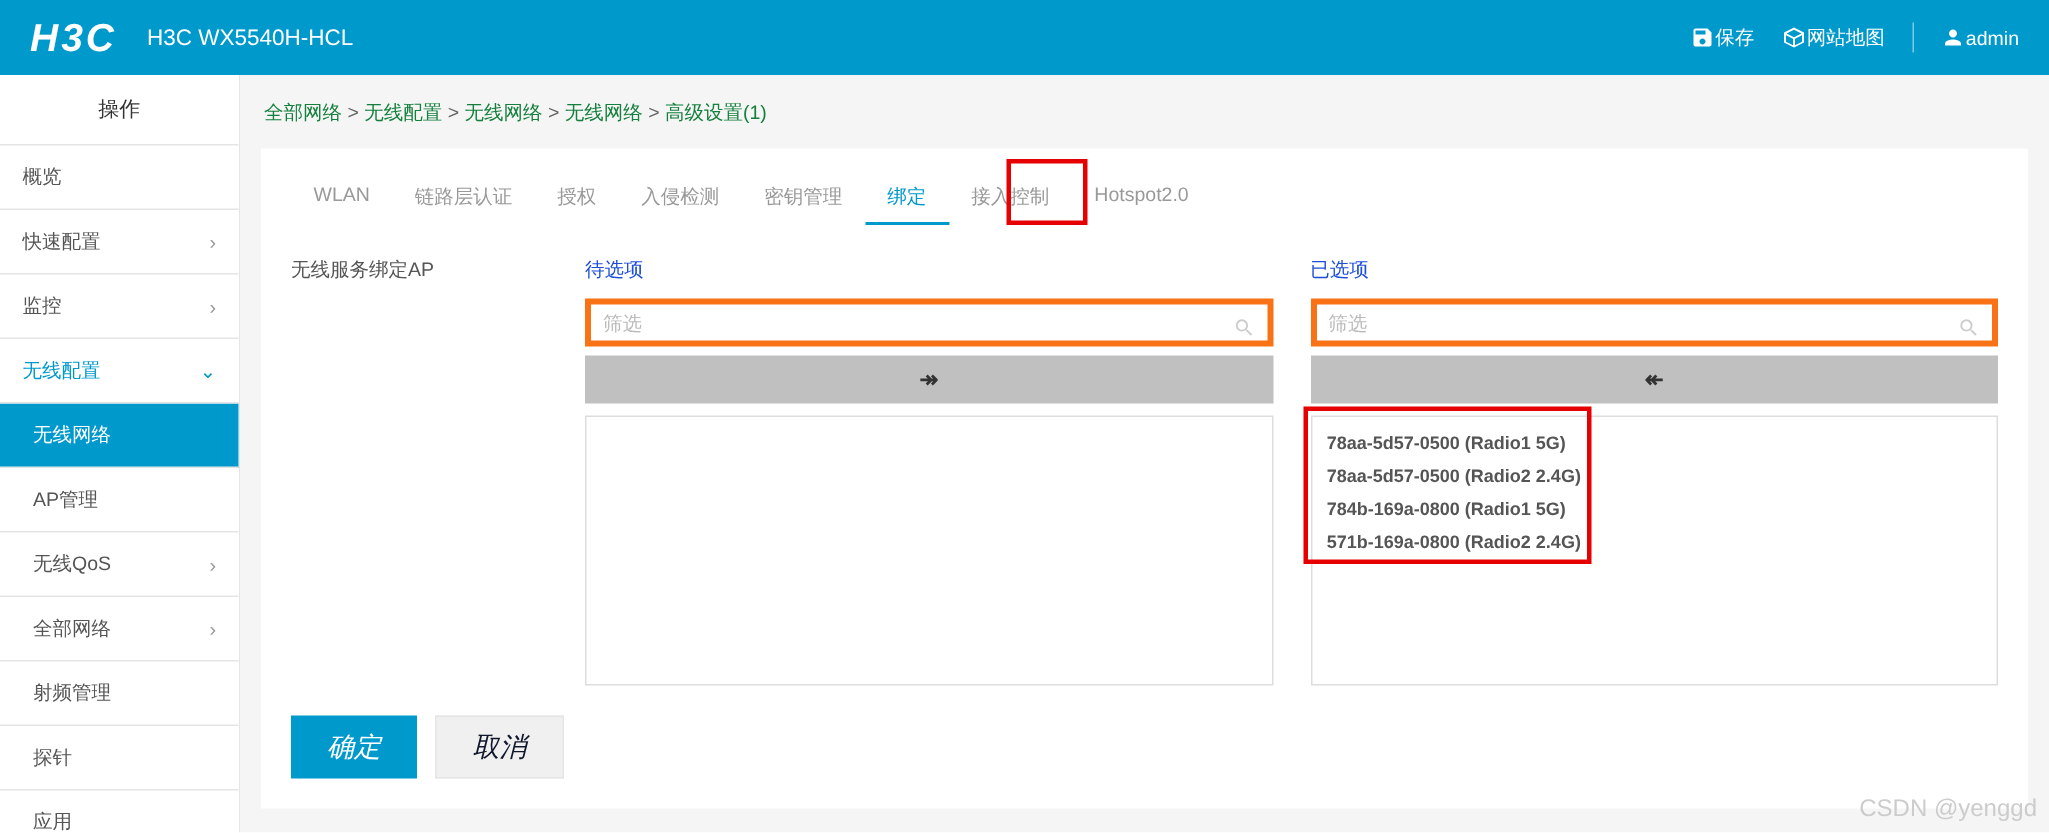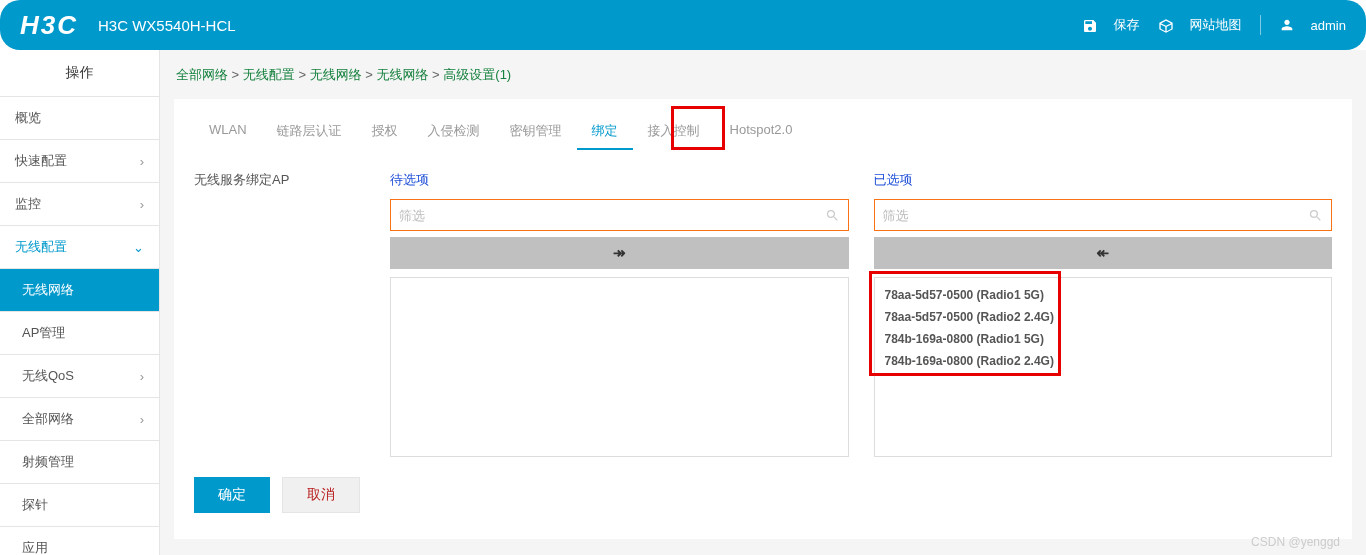--- a/index.html
+++ b/index.html
@@ -1,22 +1,22 @@
 <!DOCTYPE html>
 <html><head>
   <meta charset="utf-8">
   <style>
     * { box-sizing: border-box; margin: 0; padding: 0; }
     body { font-family: "Microsoft YaHei", Arial, sans-serif; font-size: 13px; color: #555; background: #fff; width: 1366px; height: 555px; overflow: hidden; position: relative; }
     
-    .header { background: #0099cc; height: 50px; display: flex; align-items: center; padding: 0 20px; color: #fff; border-radius: 20px; }
+    .header { background: #0099cc; height: 50px; display: flex; align-items: center; padding: 0 20px; color: #fff; }
     .logo { font-size: 26px; font-weight: bold; letter-spacing: 2px; font-style: italic; margin-right: 20px; }
     .product-name { font-size: 15px; font-weight: 500; }
     .header-right { margin-left: auto; display: flex; align-items: center; gap: 18px; font-size: 13px; }
-    .header-item { display: flex; align-items: flex-end; gap: 16px; cursor: pointer; }
+    .header-item { display: flex; align-items: center; gap: 1px; cursor: pointer; }
     .header-item svg { width: 16px; height: 16px; fill: #fff; }
     .divider { width: 1px; height: 20px; background: rgba(255,255,255,0.5); }
     
     .container { display: flex; height: calc(100% - 50px); }
     
     .sidebar { width: 160px; background: #fff; border-right: 1px solid #e5e5e5; overflow-y: auto; }
     .sidebar-header { text-align: center; padding: 14px 0; font-size: 14px; border-bottom: 1px solid #e5e5e5; font-weight: 500; color:#333;}
     .sidebar-item { padding: 12px 15px; border-bottom: 1px solid #e5e5e5; cursor: pointer; position: relative; display: flex; align-items: center; justify-content: space-between; color: #555; }
     .sidebar-item.active-parent { color: #0099cc; }
     .sidebar-sub { padding: 12px 15px 12px 22px; border-bottom: 1px solid #e5e5e5; cursor: pointer; color: #555; display:flex; justify-content: space-between; align-items:center;}
@@ -32,35 +32,35 @@
     .tabs { display: flex; gap: 0; padding: 0 20px; border-bottom: 1px solid transparent; position:relative;}
     .tab { padding: 8px 15px; cursor: pointer; color: #999; font-size: 13px; border-bottom: 2px solid transparent;}
     .tab.active { color: #0099cc; border-bottom: 2px solid #0099cc;}
     .tab-highlight-box { position: absolute; border: 3px solid #e60000; pointer-events: none; }
     
     .binding-section { display: flex; padding: 20px 20px 0 20px; gap: 16px; }
     .section-label { width: 180px; padding-top: 0; color: #555; font-size: 13px;}
     .dual-list { display: flex; gap: 25px; flex: 1; }
     .list-col { flex: 1; display: flex; flex-direction: column; }
     .list-title { font-size: 13px; margin-bottom: 10px; color: #1d4ed8;}
-    .filter-box { position: relative; border: 1px solid #f97316; height: 32px; display: flex; align-items: center; padding: 0 30px 0 8px; background:#fff;}
+    .filter-box { position: relative; border: 4px solid #f97316; height: 32px; display: flex; align-items: center; padding: 0 30px 0 8px; background:#fff;}
     .filter-box input { border: none; outline: none; width: 100%; font-size: 13px; color: #555; background: transparent;}
     .filter-box input::placeholder { color: #bbb; }
     .filter-box .search-icon { position: absolute; right: 8px; top: 8px; width: 15px; height: 15px; fill: #ccc; }
     .transfer-btn { background: #c0c0c0; height: 32px; margin-top: 6px; display: flex; align-items: center; justify-content: center; cursor: pointer; color: #333; font-size: 15px; font-weight: bold;}
     .list-box { border: 1px solid #ddd; height: 180px; margin-top: 8px; padding: 6px 0; overflow-y: auto; position: relative;}
     .list-item { padding: 4px 10px; font-size: 12px; cursor: pointer; color: #555;}
     .selected-highlight-box { position: absolute; border: 3px solid #e60000; pointer-events: none; }
     
     .actions { display: flex; gap: 12px; padding: 20px 20px; }
-    .btn { padding: 8px 24px; border: none; cursor: pointer; font-size: 14px; }
+    .btn { padding: 8px 24px; border: none; cursor: pointer; font-size: 18px; font-style: italic; }
     .btn-primary { background: #0099cc; color: #fff; }
-    .btn-default { background: #f0f0f0; color: #b91c1c; border:1px solid #e5e5e5;}
+    .btn-default { background: #f0f0f0; color: #0f172a; border:1px solid #e5e5e5;}
     
-    .watermark { position: absolute; bottom: 6px; right: 26px; font-size: 12px; color: #ccc; }
+    .watermark { position: absolute; bottom: 6px; right: 8px; font-size: 16px; color: #ccc; }
   </style>
 </head>
 <body>
 
 <div class="header">
   <div class="logo">H3C</div>
   <div class="product-name">H3C WX5540H-HCL</div>
   <div class="header-right">
     <div class="header-item">
       <svg viewBox="0 0 24 24">
@@ -165,21 +165,21 @@
               <input placeholder="筛选" style="">
               <svg class="search-icon" viewBox="0 0 24 24">
                   <path d="M15.5 14h-.79l-.28-.27A6.47 6.47 0 0016 9.5 6.5 6.5 0 109.5 16c1.61 0 3.09-.59 4.23-1.57l.27.28v.79l5 4.99L20.49 19l-4.99-5zm-6 0C7.01 14 5 11.99 5 9.5S7.01 5 9.5 5 14 7.01 14 9.5 11.99 14 9.5 14z"></path>
                 </svg>
             </div>
             <div class="transfer-btn">↞</div>
             <div class="list-box" id="selected-list" style="position:relative;font-weight:bold;">
                 <div class="list-item">78aa-5d57-0500 (Radio1 5G)</div>
                 <div class="list-item">78aa-5d57-0500 (Radio2 2.4G)</div>
                 <div class="list-item">784b-169a-0800 (Radio1 5G)</div>
-                <div class="list-item">784b-169a-0800 (Radio2 2.4G)</div>
+                <div class="list-item">571b-169a-0800 (Radio2 2.4G)</div>
               </div>
             <div class="selected-highlight-box" style="left:-5px; top:100px; width:192px; height:105px;"></div>
           </div>
         </div>
       </div>
 
       <div class="actions">
         <button class="btn btn-primary">确定</button>
         <button class="btn btn-default">取消</button>
       </div>

